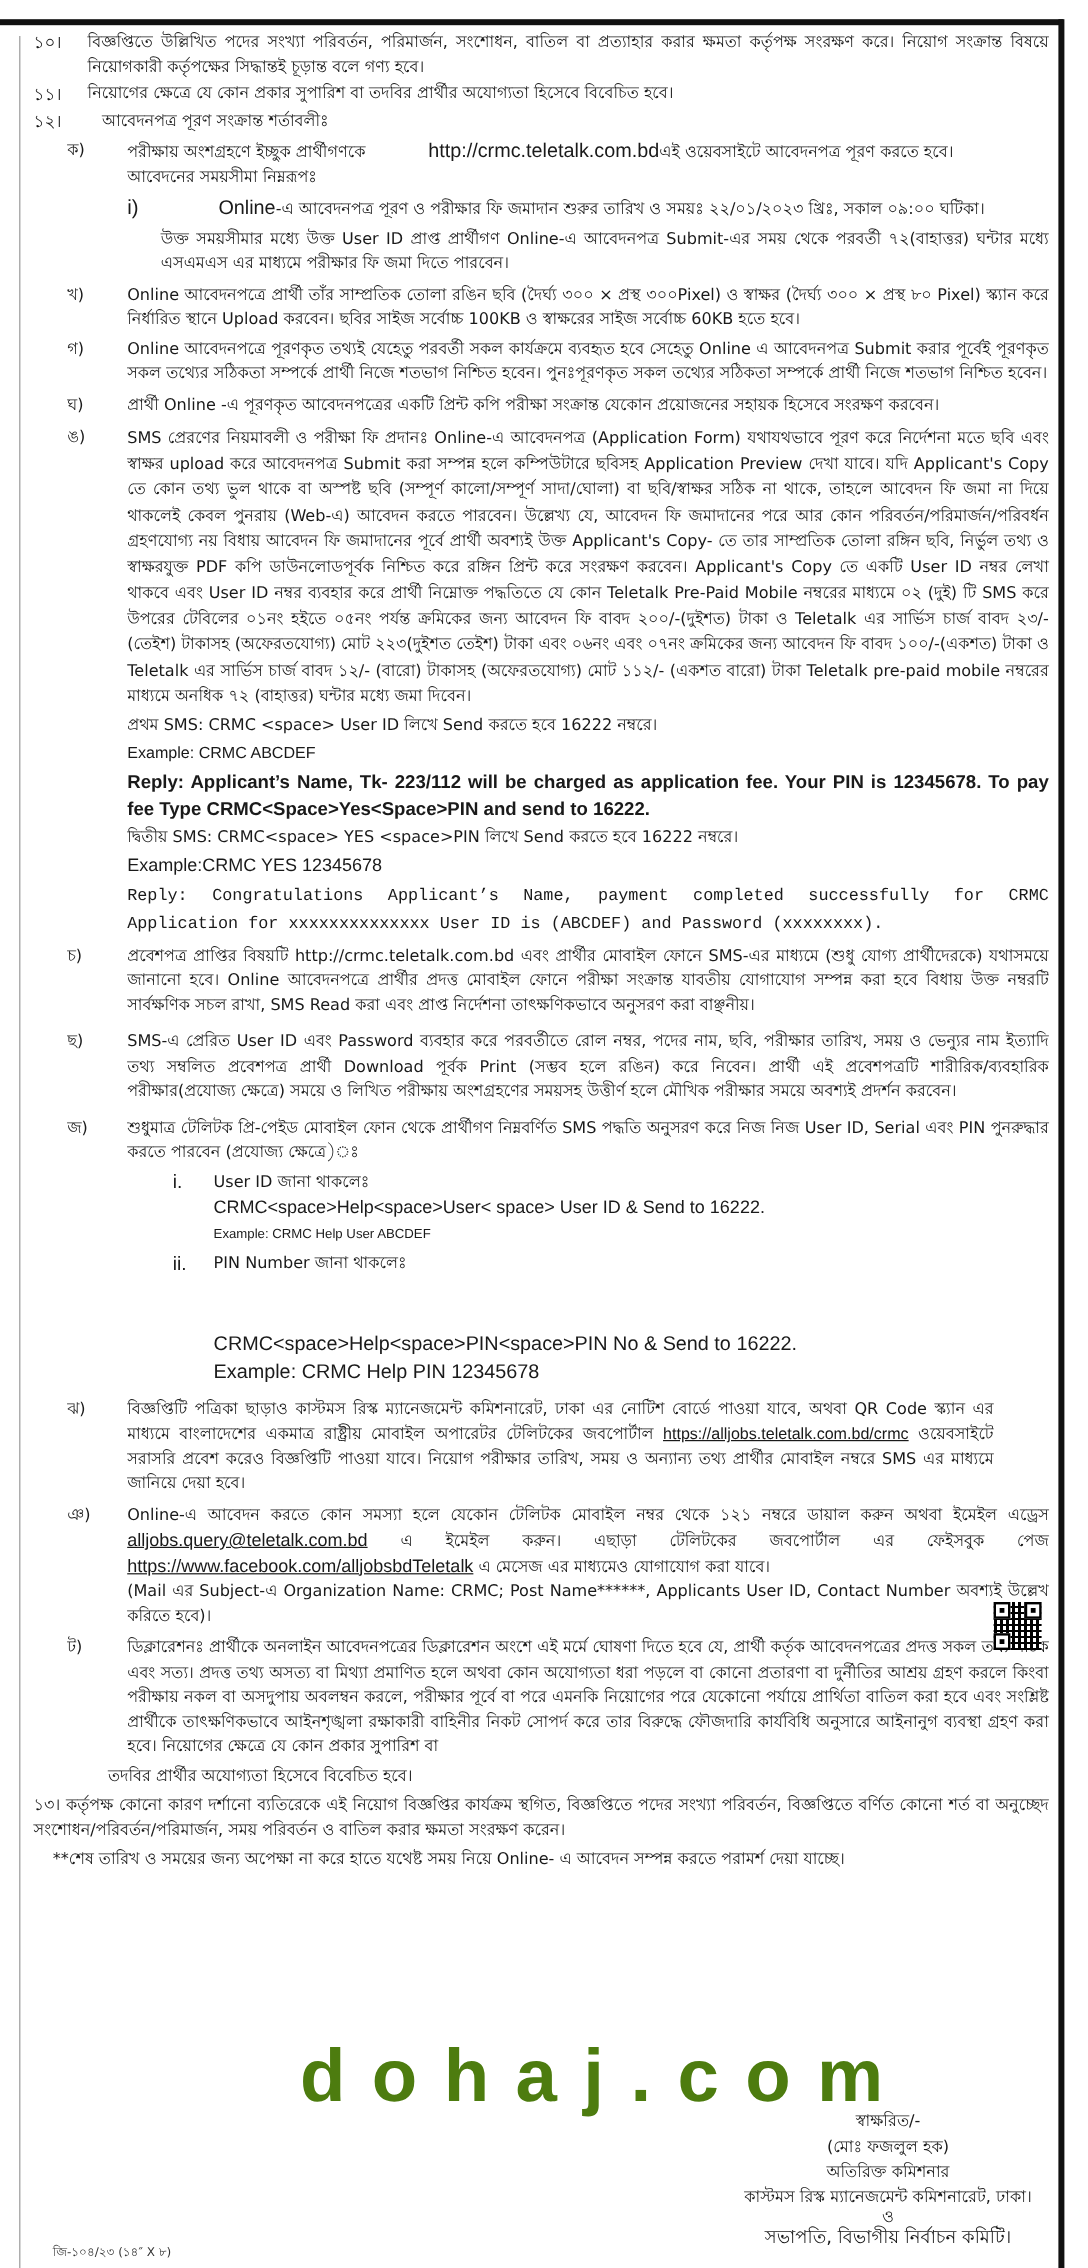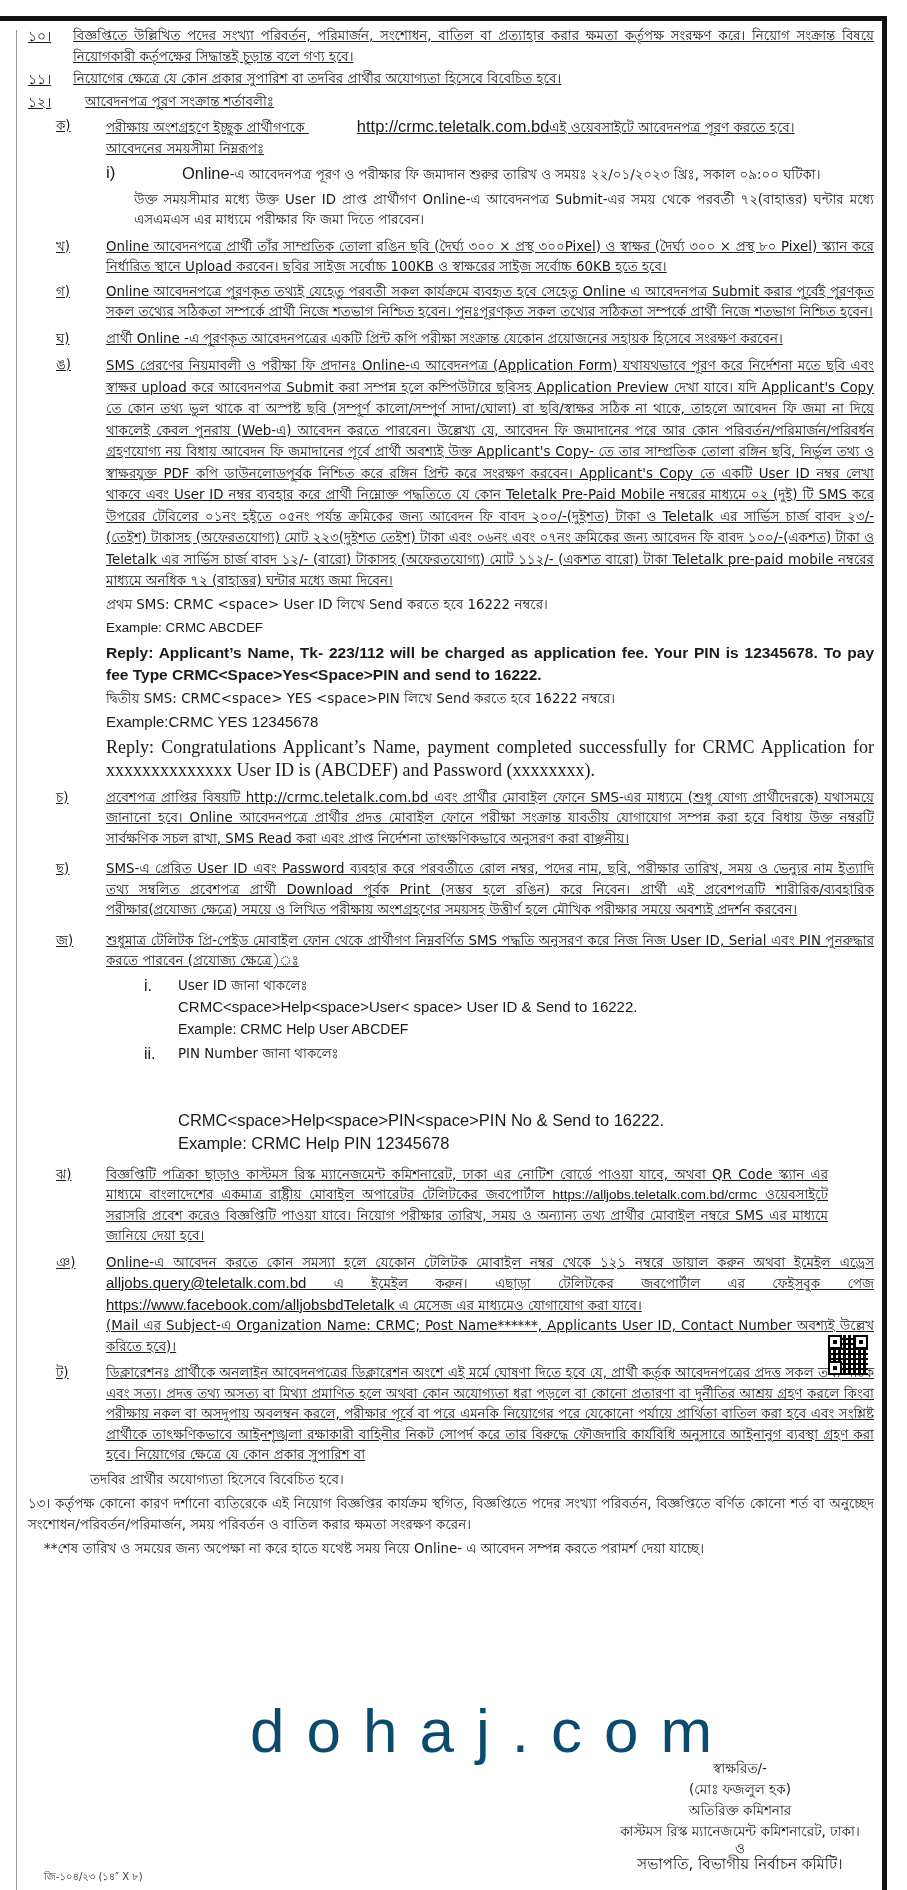--- a/index.html
+++ b/index.html
@@ -2,30 +2,30 @@
 <html><head>
 <meta charset="utf-8">
 <style>
   html, body { margin:0; padding:0; background:#ffffff; }
   body { width:907px; height:1890px; position:relative; overflow:hidden;
          font-family:"DejaVu Sans","Liberation Sans",sans-serif; color:#1a1a1a; }
   .page-border-top { position:absolute; left:0; top:16px; width:886px; height:5px; background:#111; }
   .page-border-right { position:absolute; left:882px; top:16px; width:5px; height:1874px; background:#111; }
   .page-border-left { position:absolute; left:16px; top:30px; width:1px; height:1860px; background:#9a9a9a; }
   .content { position:absolute; left:28px; top:26px; width:846px; font-size:13.4px; line-height:20.5px; }
-  .row { display:flex; align-items:flex-start; margin-bottom:2px;text-decoration:underline; }
+  .row { display:flex; align-items:flex-start; margin-bottom:2px; }
   .num { width:45px; flex:none; font-size:14px; }
   .sub { width:50px; flex:none; padding-left:28px; box-sizing:content-box; }
   .body-text { flex:1; text-align:justify; }
   .roman-row { display:flex; padding-left:78px; margin:4px 0; }
   .roman { width:28px; flex:none; font-family:"Liberation Sans",sans-serif; font-size:17px; }
   .latin-lg { font-family:"Liberation Sans",sans-serif; font-size:16.5px;margin-left:48px; }
   .latin { font-family:"Liberation Sans",sans-serif; }
   .reply-bold { font-family:"Liberation Sans",sans-serif; font-weight:bold; font-size:15.5px; line-height:22px; text-align:justify; }
-  .reply-plain { font-family:Liberation Serif, serif; font-size:18px; line-height:23px; text-align:justify; }
+  .reply-plain { font-family:Liberation Mono, monospace; font-size:14px; line-height:23px; text-align:justify; }
   .sms-lines { padding-left:78px; }
   .sms-lines div { margin:3px 0; }
   .help-item { display:flex; padding-left:116px; margin-top:4px; }
   .help-item .rn { width:34px; flex:none; font-family:"Liberation Sans",sans-serif; font-size:16px; }
   .u { text-decoration:underline; }
   .qr { position:absolute; left:828px; top:1335px; width:40px; height:40px;
         background:
           repeating-linear-gradient(90deg,#000 0 3px,#fff 3px 5px),
           repeating-linear-gradient(0deg,#000 0 2px,#fff 2px 5px);
         background-blend-mode:multiply; }
@@ -114,21 +114,21 @@
 
   <div class="row" style="margin-top:10px;">
     <span class="sub">জ)</span>
     <span class="body-text">শুধুমাত্র টেলিটক প্রি-পেইড মোবাইল ফোন থেকে প্রার্থীগণ নিম্নবর্ণিত SMS পদ্ধতি অনুসরণ করে নিজ নিজ User ID, Serial এবং PIN পুনরুদ্ধার করতে পারবেন (প্রযোজ্য ক্ষেত্রে)ঃ</span>
   </div>
   <div class="help-item">
     <span class="rn">i.</span>
     <div>
       <div>User ID জানা থাকলেঃ</div>
       <div class="latin" style="font-size:15px; line-height:22px;">CRMC&lt;space&gt;Help&lt;space&gt;User&lt; space&gt; User ID &amp; Send to 16222.</div>
-      <div class="latin" style="font-size:14px; line-height:22px;">Example: CRMC Help User ABCDEF</div>
+      <div class="latin" style="font-size:11px; line-height:22px;">Example: CRMC Help User ABCDEF</div>
     </div>
   </div>
   <div class="help-item">
     <span class="rn">ii.</span>
     <div>
       <div>PIN Number জানা থাকলেঃ</div>
       <div class="latin" style="font-size:16.5px; line-height:23px;margin-top:44px;">CRMC&lt;space&gt;Help&lt;space&gt;PIN&lt;space&gt;PIN No &amp; Send to 16222.</div>
       <div class="latin" style="font-size:16.5px; line-height:23px;">Example: CRMC Help PIN 12345678</div>
     </div>
   </div>
@@ -158,21 +158,21 @@
 
   <div style="padding-left:16px; margin-top:4px;">**শেষ তারিখ ও সময়ের জন্য অপেক্ষা না করে হাতে যথেষ্ট সময় নিয়ে Online- এ আবেদন সম্পন্ন করতে পরামর্শ দেয়া যাচ্ছে।</div>
 </div>
 
 <div class="qr">
   <span class="corner" style="left:0;top:0;"></span>
   <span class="corner" style="right:0;top:0;"></span>
   <span class="corner" style="left:0;bottom:0;"></span>
 </div>
 
-<div class="watermark" style="color: #0c4a6e;">dohaj.com</div>
+<div class="watermark" style="color: #4d7c0f; font-weight: bold;">dohaj.com</div>
 
 <div class="signature">
   <div style="">স্বাক্ষরিত/-</div>
   <div>(মোঃ ফজলুল হক)</div>
   <div>অতিরিক্ত কমিশনার</div>
   <div>কাস্টমস রিস্ক ম্যানেজমেন্ট কমিশনারেট, ঢাকা।</div>
   <div style="line-height:12px;">ও</div>
   <div style="font-size:15px;">সভাপতি, বিভাগীয় নির্বাচন কমিটি।</div>
 </div>
 

